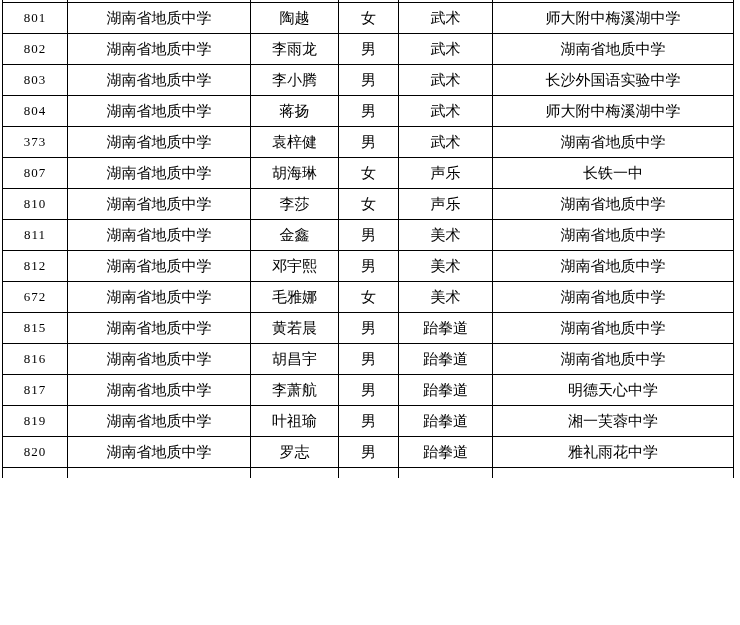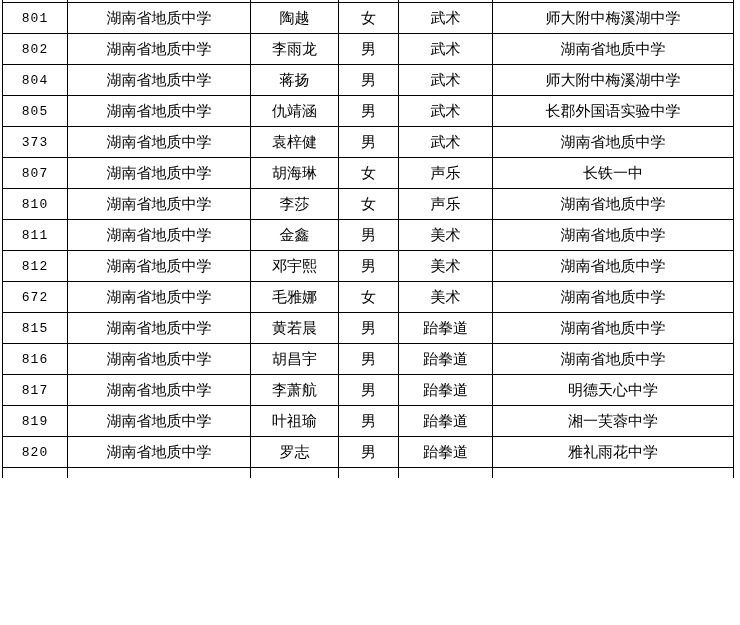--- a/index.html
+++ b/index.html
@@ -2,21 +2,21 @@
 <html><head>
 <meta charset="utf-8">
 <style>
   html, body { margin: 0; padding: 0; background: #ffffff; }
   .screen {
     position: relative;
     width: 740px;
     height: 625px;
     background: #ffffff;
     overflow: hidden;
-    font-family: Liberation Mono, monospace;
+    font-family: Liberation Serif, serif;
   }
   table.roster {
     border-collapse: collapse;
     table-layout: fixed;
     position: absolute;
     left: 2px;
     top: 0;
     width: 731px;
   }
   table.roster td {
@@ -80,38 +80,38 @@
 
   <tr class="data-row">
     <td class="c-id">802</td>
     <td>湖南省地质中学</td>
     <td>李雨龙</td>
     <td>男</td>
     <td>武术</td>
     <td>湖南省地质中学</td>
   </tr>
 
+  <tr class="data-row">
+    <td class="c-id">803</td>
+    <td>湖南省地质中学</td>
+    <td>李小腾</td>
+    <td>男</td>
+    <td>武术</td>
+    <td>长沙外国语实验中学</td>
+  </tr>
 
   <tr class="data-row">
     <td class="c-id">804</td>
     <td>湖南省地质中学</td>
     <td>蒋扬</td>
     <td>男</td>
     <td>武术</td>
     <td>师大附中梅溪湖中学</td>
   </tr>
 
-  <tr class="data-row">
-    <td class="c-id">805</td>
-    <td>湖南省地质中学</td>
-    <td>仇靖涵</td>
-    <td>男</td>
-    <td>武术</td>
-    <td>长郡外国语实验中学</td>
-  </tr>
 
   <tr class="data-row">
     <td class="c-id">373</td>
     <td>湖南省地质中学</td>
     <td>袁梓健</td>
     <td>男</td>
     <td>武术</td>
     <td>湖南省地质中学</td>
   </tr>
 

